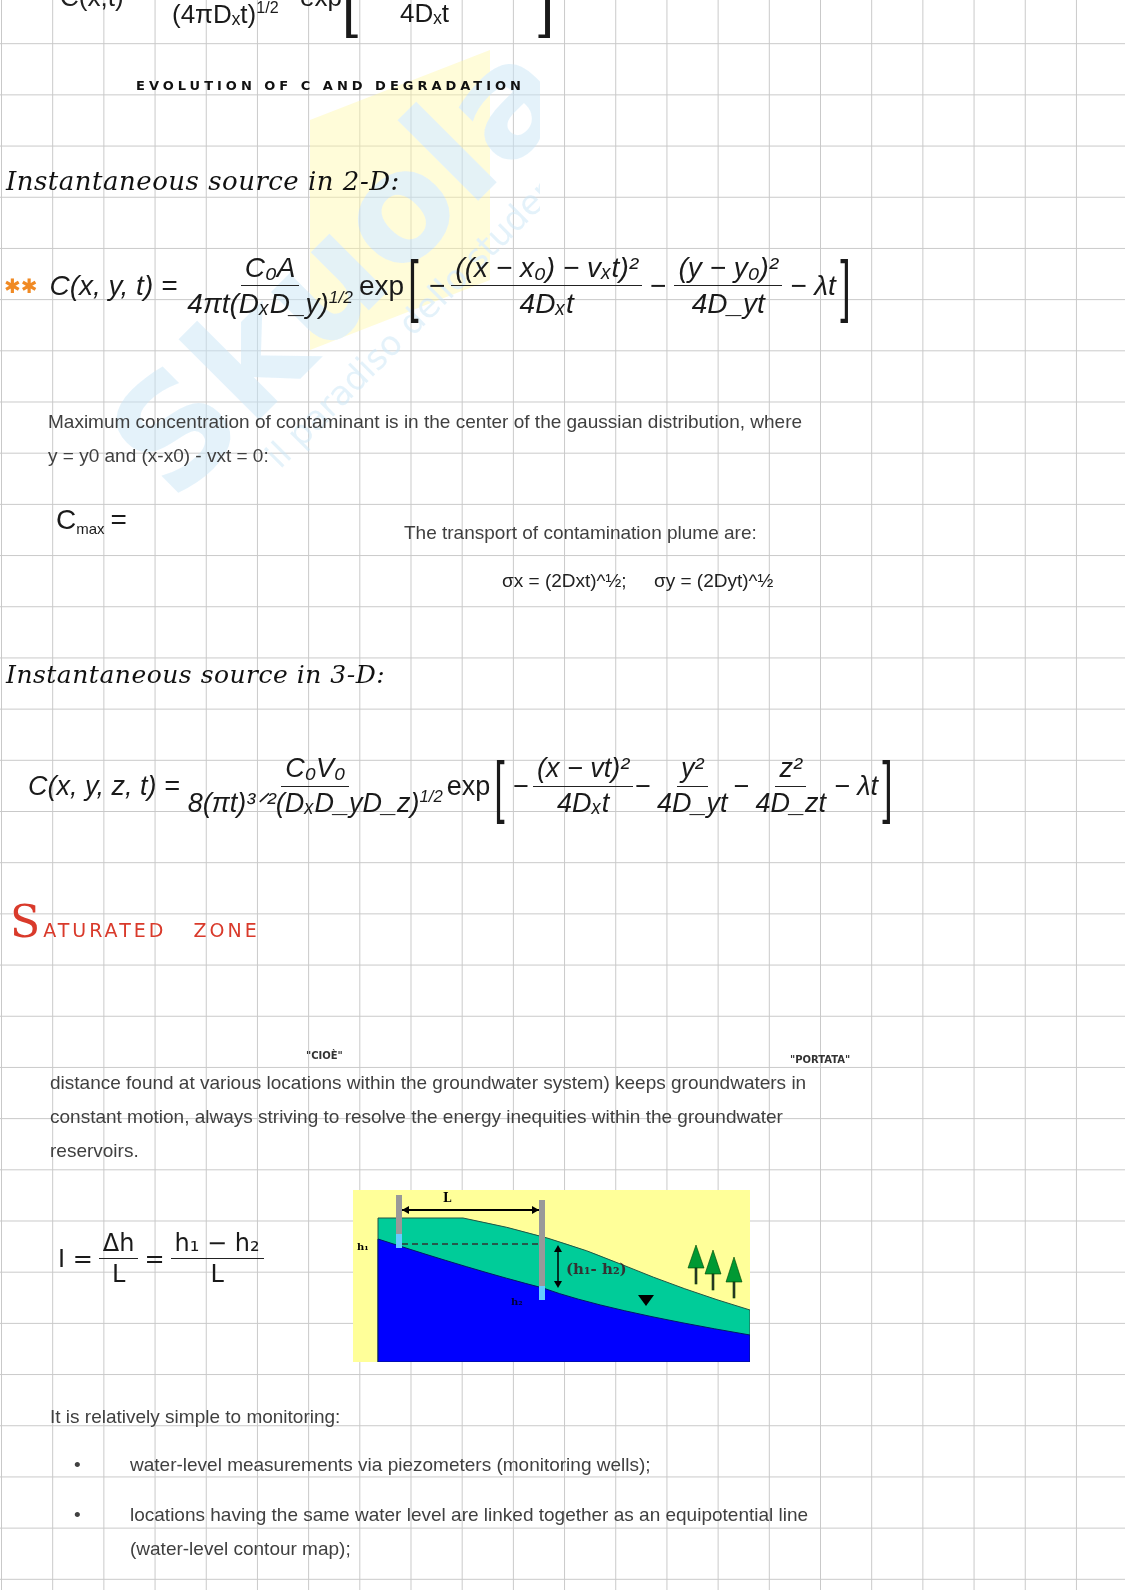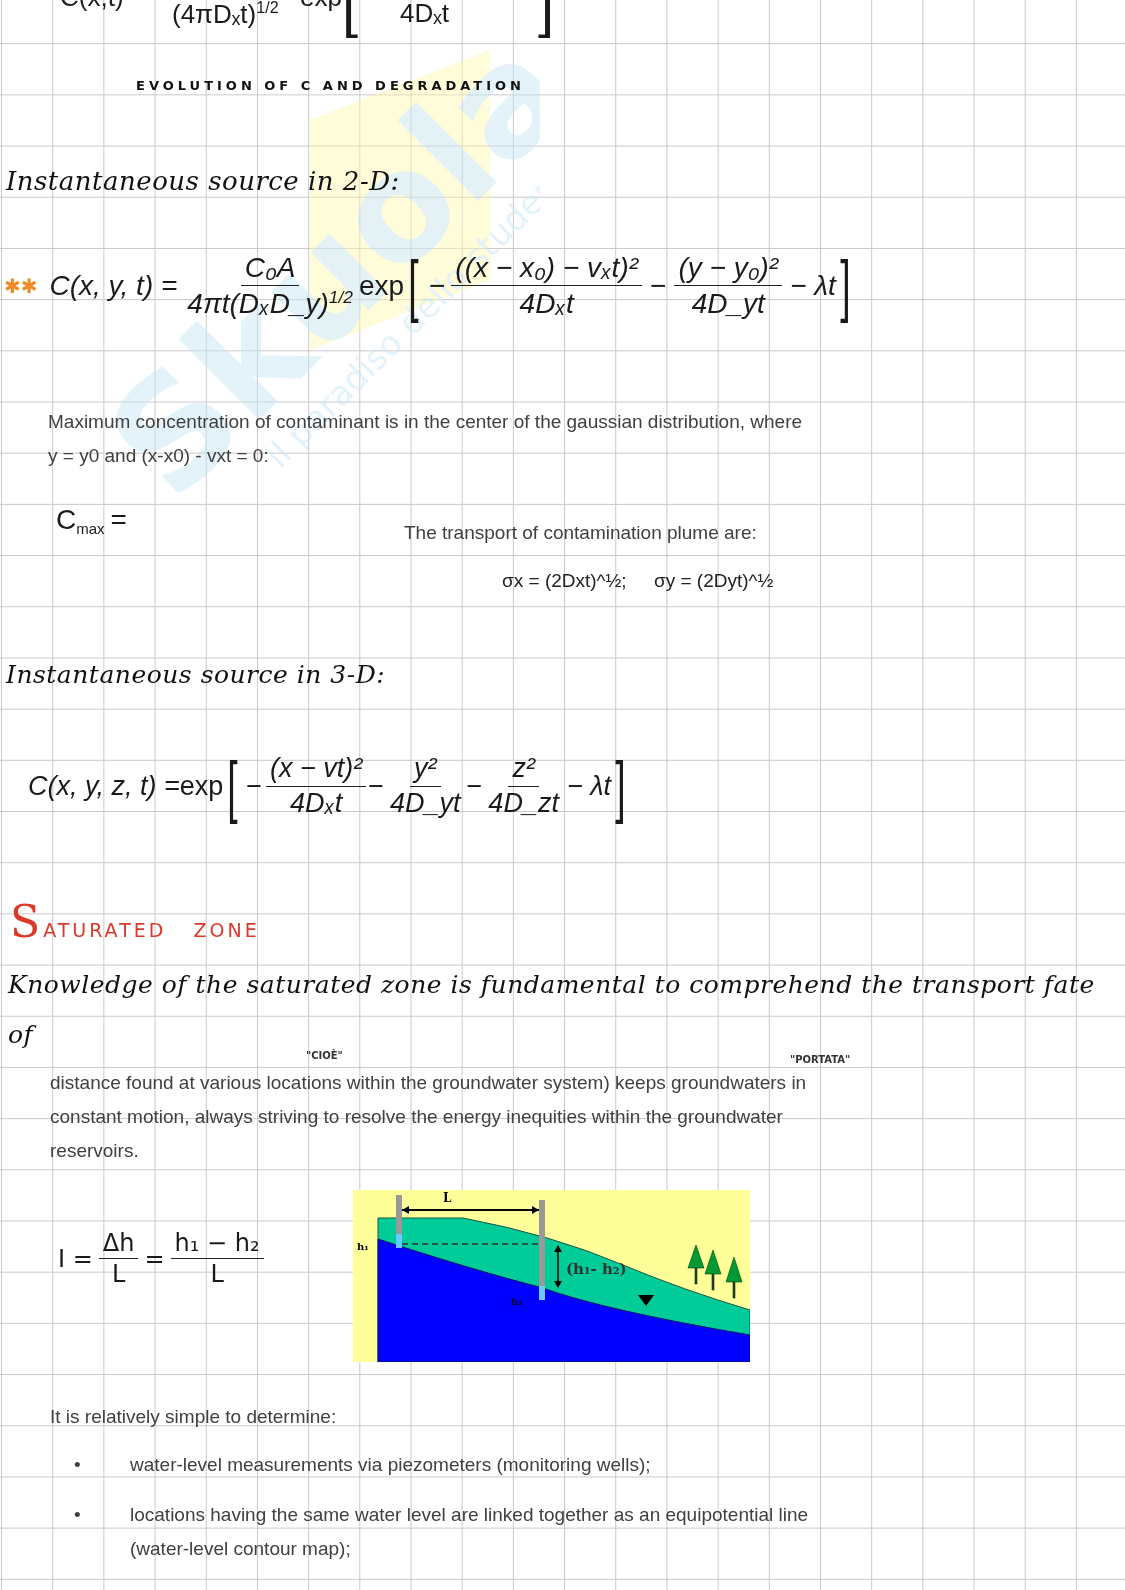--- a/index.html
+++ b/index.html
@@ -91,20 +91,24 @@
 <div class="abs para" style="left:404px; top:516px;">The transport of contamination plume are:</div>
 <div class="abs" style="left:502px; top:570px; font-size:19px; color:#222;">
   <span>σx = (2Dxt)^½;</span>
   <span style="margin-left:22px;">σy = (2Dyt)^½</span>
 </div>
 
 <div class="abs hand" style="left:6px; top:660px; font-size:25px;">Instantaneous source in 3-D:</div>
 
 <div class="abs" style="left:28px; top:752px; font-size:27px; display:flex; align-items:center; white-space:nowrap;">
   <span class="it">C(x, y, z, t) =</span>
+  <span class="frac it" style="margin-left:4px;">
+    <span class="num">C₀V₀</span>
+    <span class="den"><span>8(πt)³ᐟ²(DₓD_yD_z)</span><sup>1/2</sup></span>
+  </span>
   <span>exp</span>
   <span class="bigbr">[</span>
   <span style="margin:0 4px;">−</span>
   <span class="frac it">
     <span class="num">(x − vt)²</span>
     <span class="den">4Dₓt</span>
   </span>
   <span style="margin:0 2px;">−</span>
   <span class="frac it">
     <span class="num">y²</span>
@@ -117,21 +121,20 @@
   </span>
   <span class="it" style="margin-left:4px;">− λt</span>
   <span class="bigbr">]</span>
 </div>
 
 <div class="abs" style="left:10px; top:896px; font-family:'DejaVu Sans', sans-serif; color:#d93a2b; font-size:19px; letter-spacing:3px;">
   <span style="font-size:44px; font-weight:200; font-family:'DejaVu Serif', serif;">S</span><span>ATURATED&nbsp;&nbsp;&nbsp;ZONE</span>
 </div>
 
 <div class="abs hand" style="left:8px; top:960px; font-size:25px; line-height:50px; width:1100px;">
-  <div>Knowledge of the saturated zone is fundamental to comprehend the transport fate of</div>
 </div>
 
 <div class="abs" style="left:306px; top:1050px; font-size:10px; font-family:'DejaVu Sans', sans-serif; font-weight:bold; color:#333;">"CIOÈ"</div>
 <div class="abs" style="left:790px; top:1054px; font-size:10px; font-family:'DejaVu Sans', sans-serif; font-weight:bold; color:#333;">"PORTATA"</div>
 
 <div class="abs para" style="left:50px; top:1066px; width:1060px;">
   <div>distance found at various locations within the groundwater system) keeps groundwaters in</div>
   <div>constant motion, always striving to resolve the energy inequities within the groundwater</div>
   <div>reservoirs.</div>
 </div>
@@ -180,21 +183,21 @@
   <g fill="#009933" stroke="#004400" stroke-width="0.6">
     <polygon points="343,55 351,78 335,78"></polygon>
       <rect x="342" y="78" width="2" height="16" fill="#333"></rect>
     <polygon points="360,60 368,84 352,84"></polygon>
       <rect x="359" y="84" width="2" height="16" fill="#333"></rect>
     <polygon points="381,67 389,92 373,92"></polygon>
       <rect x="380" y="92" width="2" height="16" fill="#333"></rect>
   </g>
 </svg>
 
-<div class="abs para" style="left:50px; top:1400px;">It is relatively simple to determine:</div>
+<div class="abs para" style="left:50px; top:1400px;">It is relatively simple to monitoring:</div>
 
 <div class="abs para" style="left:52px; top:1448px; width:1060px;">
   <div class="bullet-row" style="margin-bottom:16px;">
     <span class="bullet">•</span>
     <span>water-level measurements via piezometers (monitoring wells);</span>
   </div>
   <div class="bullet-row">
     <span class="bullet">•</span>
     <span>
       <span>locations having the same water level are linked together as an equipotential line</span><br>

